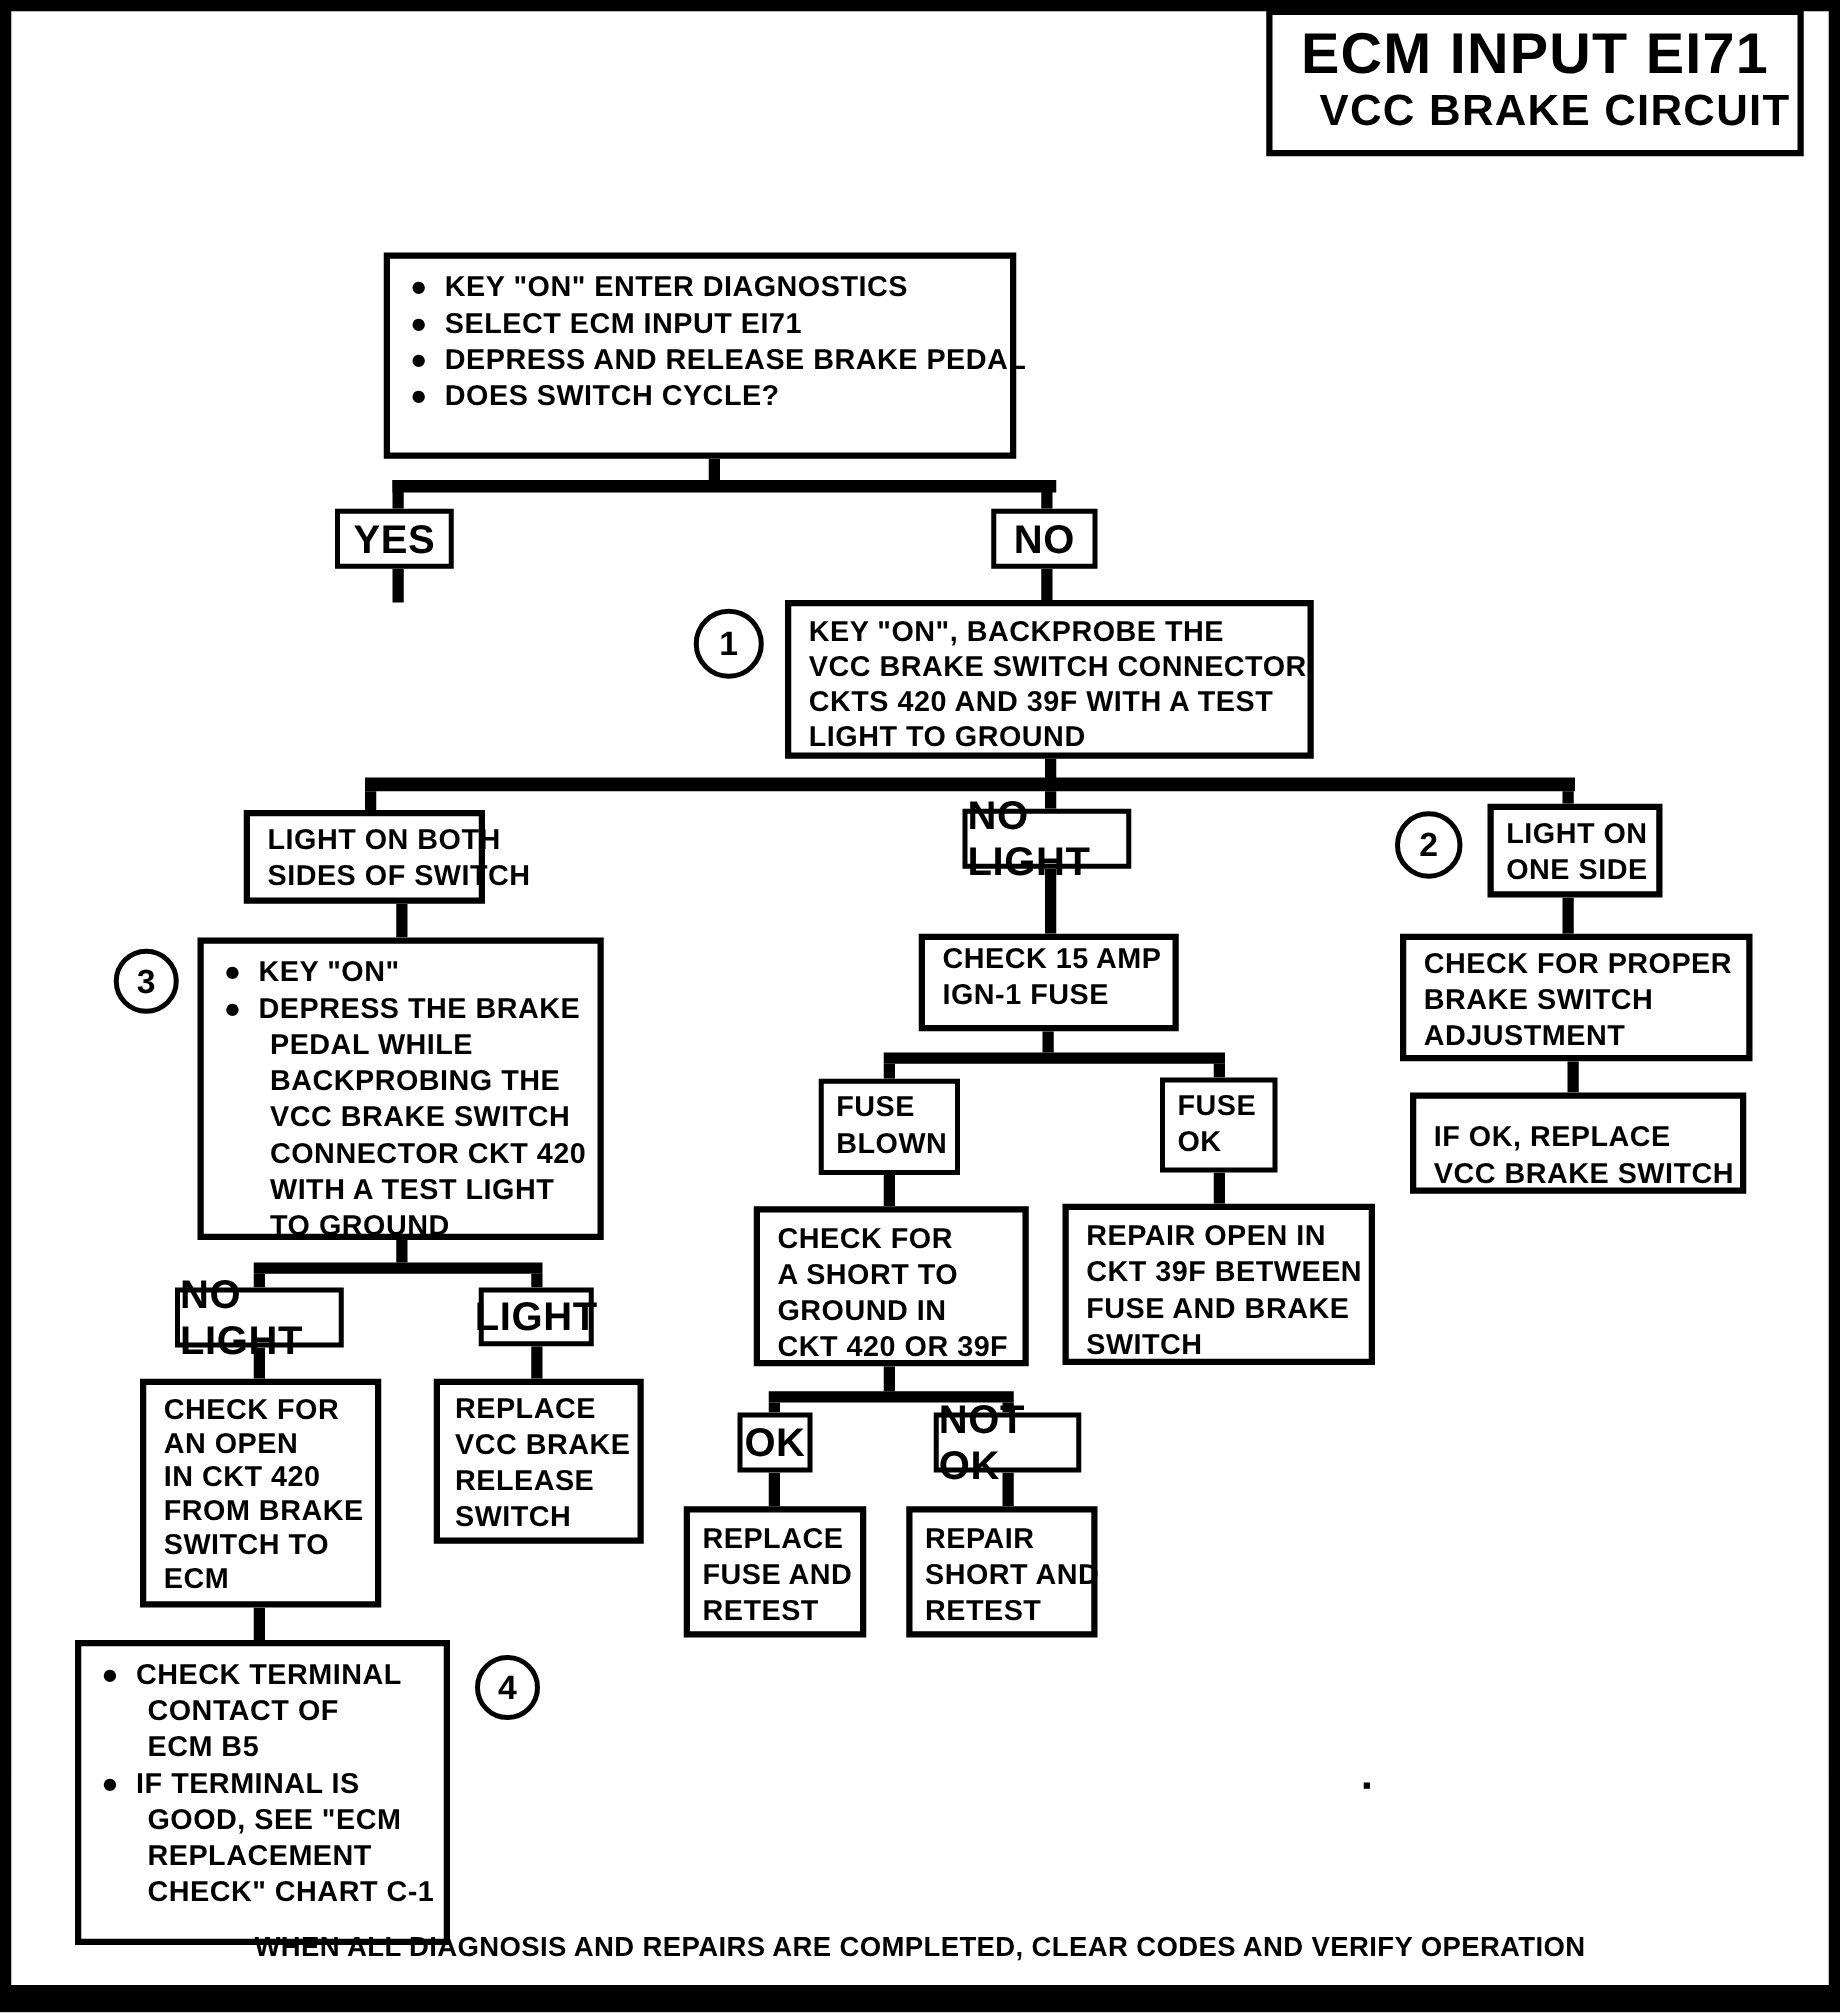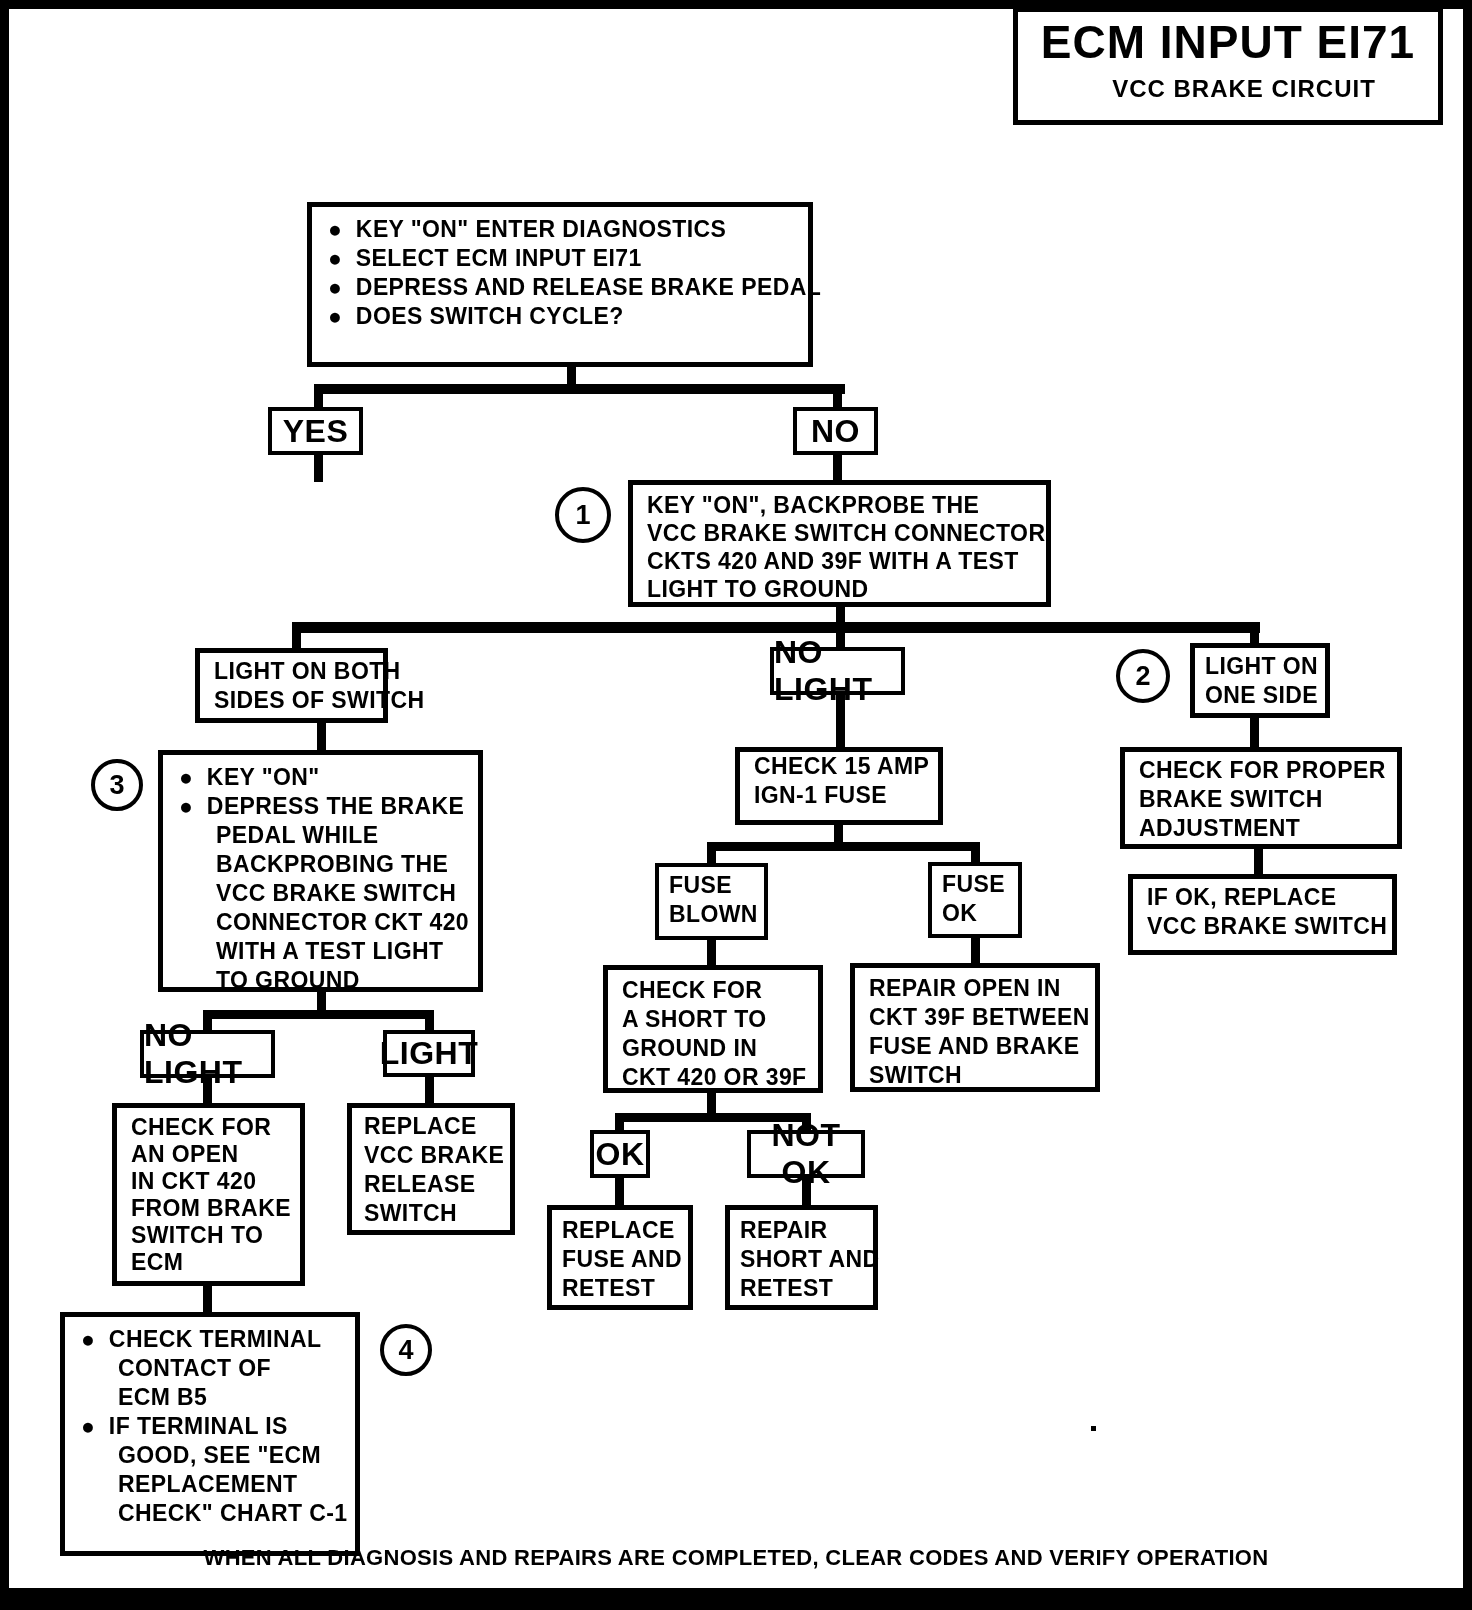--- a/index.html
+++ b/index.html
@@ -15,21 +15,21 @@
   .ln{display:block;white-space:nowrap;}
   .blt{padding-left:37px;text-indent:-37px;}
   .ind{padding-left:37px;}
   .circ{position:absolute;border:4px solid #000;border-radius:50%;background:#fff;
         display:flex;align-items:center;justify-content:center;
         font-size:27px;font-weight:bold;}
   .cline{position:absolute;background:#000;}
   .titlebox{position:absolute;left:1013px;top:7px;width:430px;height:118px;
             border:5px solid #000;text-align:center;padding-top:4px;}
   .title1{font-size:46px;line-height:52px;font-weight:bold;letter-spacing:1px;}
-  .title2{font-size:24px;line-height:42px;font-weight:bold;letter-spacing:1px;padding-left:32px;}
+  .title2{font-size:35px;line-height:42px;font-weight:bold;letter-spacing:1px;padding-left:32px;}
   .footer{position:absolute;left:0;top:1545px;width:1472px;text-align:center;
           font-size:22px;font-weight:bold;letter-spacing:0.3px;}
   .dot{position:absolute;background:#000;}
 </style>
 </head>
 <body>
 
 <div id="page">
 
   <div class="cline" style="left:567px;top:367px;width:9px;height:18px;"></div>
@@ -110,21 +110,21 @@
   <div class="box" style="left:1190px;top:643px;width:140px;height:75px;padding-top:4px;padding-left:10px;">
     <span class="ln">LIGHT ON</span>
     <span class="ln">ONE SIDE</span>
   </div>
 
   <div class="box" style="left:1120px;top:747px;width:282px;height:102px;padding-top:4px;">
     <span class="ln">CHECK FOR PROPER</span>
     <span class="ln">BRAKE SWITCH</span>
     <span class="ln">ADJUSTMENT</span>
   </div>
-  <div class="box" style="left:1128px;top:874px;width:269px;height:81px;padding-top:4px;">
+  <div class="box" style="left:1128px;top:874px;width:269px;height:81px;padding-top:16px;">
     <span class="ln">IF OK, REPLACE</span>
     <span class="ln">VCC BRAKE SWITCH</span>
   </div>
 
   <div class="box" style="left:735px;top:747px;width:208px;height:78px;padding-top:0;">
     <span class="ln">CHECK 15 AMP</span>
     <span class="ln">IGN-1 FUSE</span>
   </div>
   <div class="box" style="left:655px;top:863px;width:113px;height:77px;padding-top:4px;padding-left:10px;border-width:4px;">
     <span class="ln">FUSE</span>
@@ -142,21 +142,21 @@
   </div>
   <div class="box" style="left:850px;top:963px;width:250px;height:129px;padding-top:6px;">
     <span class="ln">REPAIR OPEN IN</span>
     <span class="ln">CKT 39F BETWEEN</span>
     <span class="ln">FUSE AND BRAKE</span>
     <span class="ln">SWITCH</span>
   </div>
   <div class="lbl" style="left:590px;top:1130px;width:60px;height:48px;">
     <span>OK</span>
   </div>
-  <div class="lbl" style="left:747px;top:1130px;width:118px;height:48px;text-align:center;">
+  <div class="lbl" style="left:747px;top:1130px;width:118px;height:48px;">
     <span>NOT OK</span>
   </div>
   <div class="box" style="left:547px;top:1205px;width:146px;height:105px;padding-top:6px;padding-left:10px;">
     <span class="ln">REPLACE</span>
     <span class="ln">FUSE AND</span>
     <span class="ln">RETEST</span>
   </div>
   <div class="box" style="left:725px;top:1205px;width:153px;height:105px;padding-top:6px;padding-left:10px;">
     <span class="ln">REPAIR</span>
     <span class="ln">SHORT AND</span>

